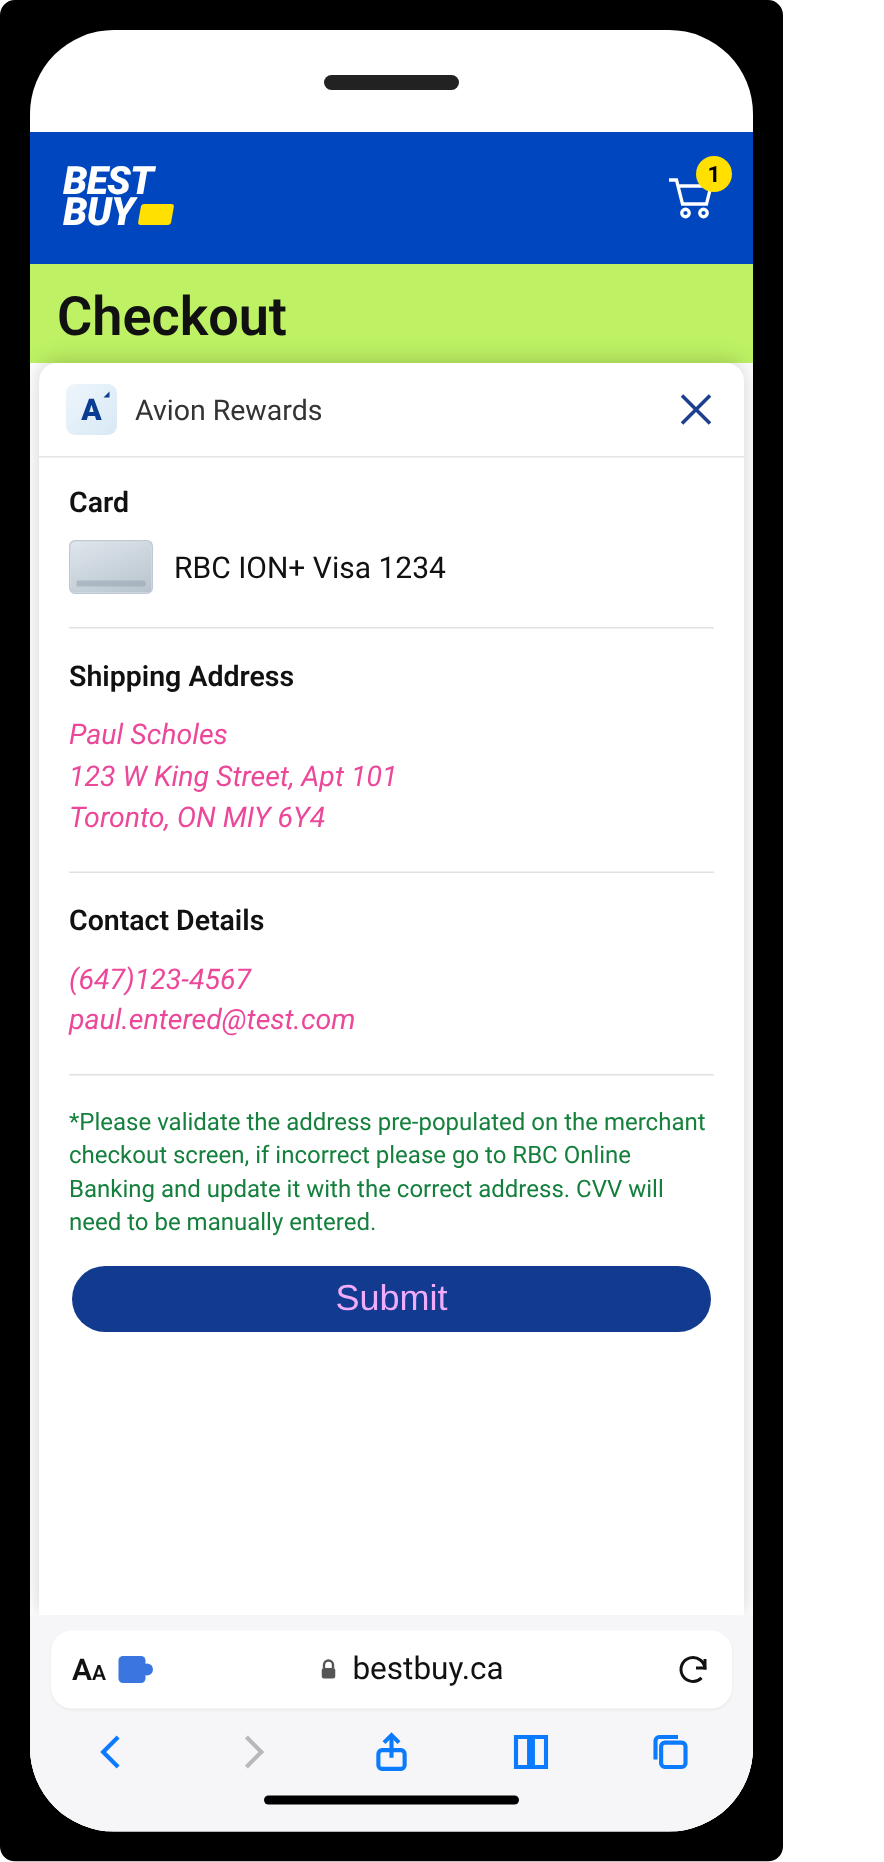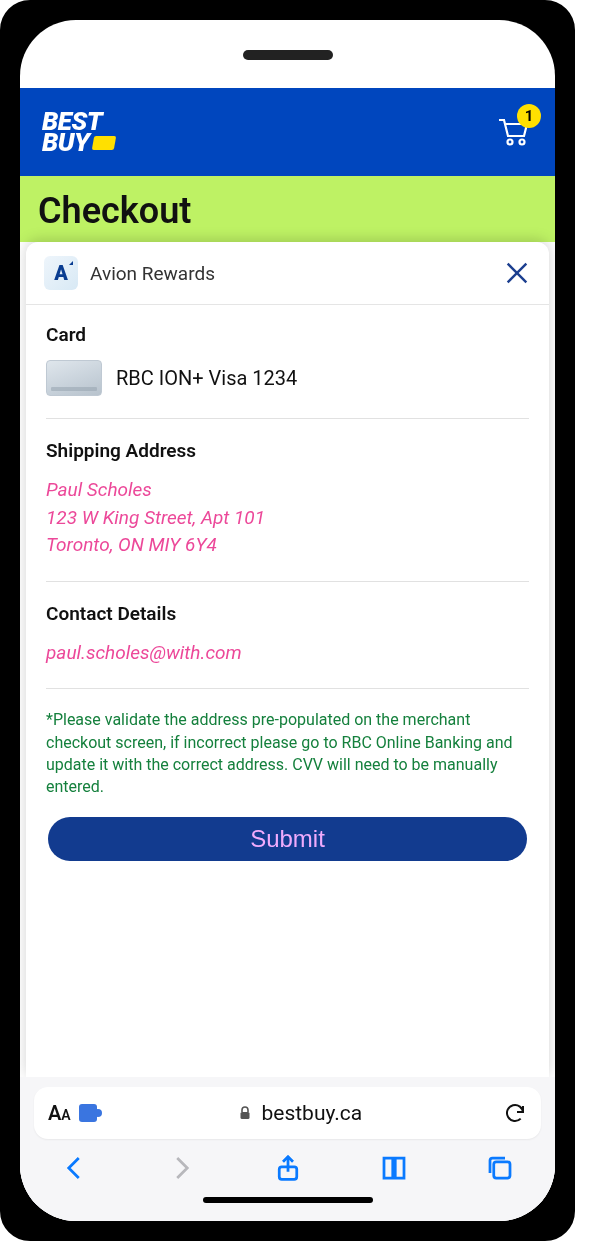--- a/index.html
+++ b/index.html
@@ -6,24 +6,24 @@
   body {
     font-family: -apple-system, BlinkMacSystemFont, "Segoe UI", Roboto, Helvetica, Arial, sans-serif;
     background: #fff;
     width: 589px;
     height: 1241px;
     position: relative;
   }
   .phone-frame {
     position: absolute;
     top: 0; left: 0;
-    width: 575px;
+    width: 522px;
     height: 1241px;
     border: 14px solid #000;
-    border-radius: 30px;
+    border-radius: 10px;
     background: #000;
     overflow: hidden;
   }
   .phone-inner {
     position: absolute;
     top: 6px; left: 6px; right: 6px; bottom: 6px;
     background: #fff;
     border-radius: 56px;
     overflow: hidden;
   }
@@ -261,21 +261,22 @@
           <div class="section-label">Shipping Address</div>
           <div class="addr-block">
             <div class="addr-line">Paul Scholes</div>
             <div class="addr-line">123 W King Street, Apt 101</div>
             <div class="addr-line">Toronto, ON MIY 6Y4</div>
           </div>
           <div class="divider"></div>
 
           <div class="section-label">Contact Details</div>
           <div class="contact-block">
-            <div class="contact-line">paul.scholes@with.com</div>
+            <div class="contact-line">(647)123-4567</div>
+            <div class="contact-line">paul.entered@test.com</div>
           </div>
           <div class="divider"></div>
 
           <div class="disclaimer">*Please validate the address pre-populated on the merchant checkout screen, if incorrect please go to RBC Online Banking and update it with the correct address. CVV will need to be manually entered.</div>
 
           <button class="submit-btn">Submit</button>
         </div>
       </div>
 
       <div class="safari">

